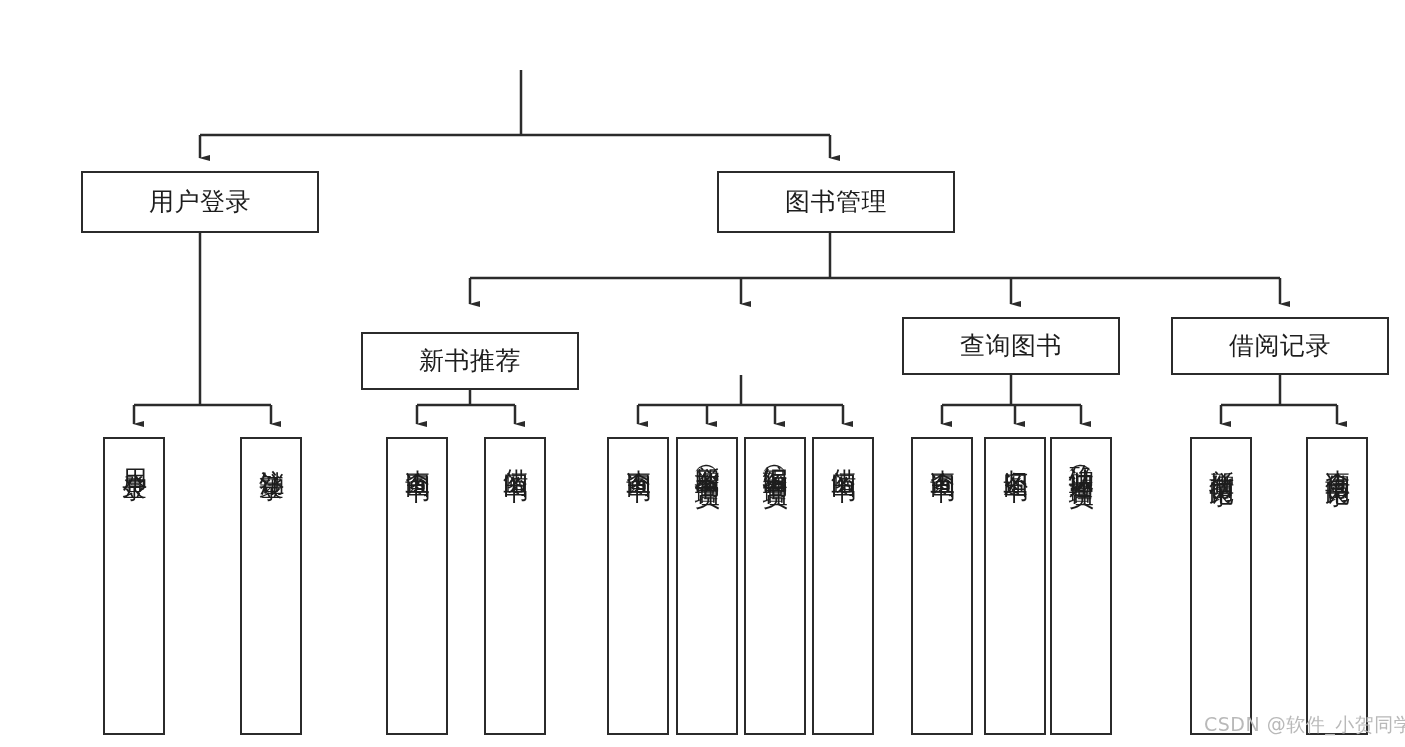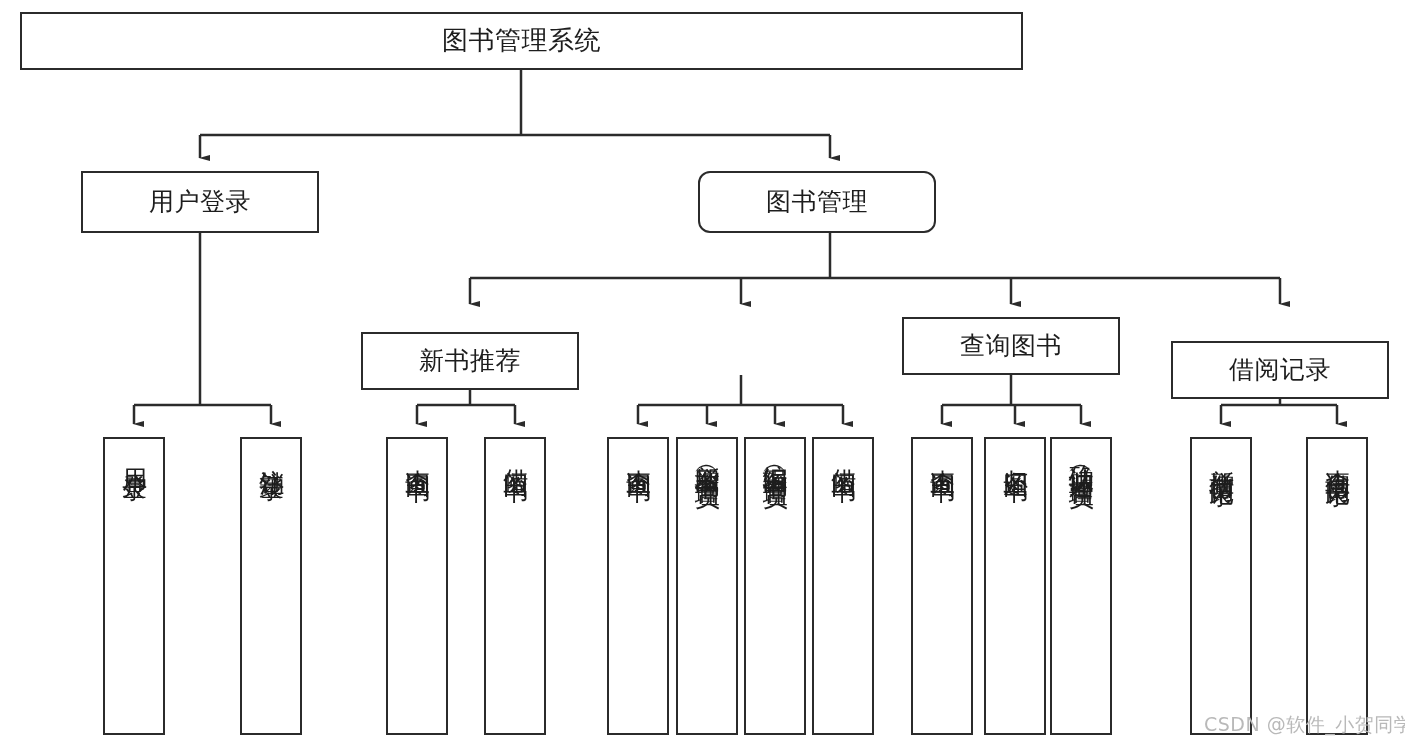--- a/index.html
+++ b/index.html
@@ -144,38 +144,35 @@
     </g>
 
     <g stroke="#2b2b2b" stroke-width="2.5" fill="none">
       <line x1="1280" y1="375" x2="1280" y2="405"></line>
       <line x1="1221" y1="405" x2="1337" y2="405"></line>
       <line x1="1221" y1="405" x2="1221" y2="424" marker-end="url(#arrowhead)"></line>
       <line x1="1337" y1="405" x2="1337" y2="424" marker-end="url(#arrowhead)"></line>
     </g>
   </svg>
 
-  <div class="node root horiz" id="node-root" style="left: 20px; top: 12px; width: 1003px; height: 58px;">
-    <span class="node-label">图书管理系统</span>
-  </div>
 
   <div class="node horiz" id="node-l2-0" style="left: 81px; top: 171px; width: 238px; height: 62px;">
     <span class="node-label">用户登录</span>
   </div>
-  <div class="node horiz" id="node-l2-1" style="left: 698px; top: 171px; width: 238px; height: 62px; border-radius: 12px;">
+  <div class="node horiz" id="node-l2-1" style="left: 717px; top: 171px; width: 238px; height: 62px;">
     <span class="node-label">图书管理</span>
   </div>
 
   <div class="node horiz" id="node-l3-0" style="left: 361px; top: 332px; width: 218px; height: 58px;">
     <span class="node-label">新书推荐</span>
   </div>
   <div class="node horiz" id="node-l3-2" style="left: 902px; top: 317px; width: 218px; height: 58px;">
     <span class="node-label">查询图书</span>
   </div>
-  <div class="node horiz" id="node-l3-3" style="left: 1171px; top: 317px; width: 218px; height: 58px; margin-top: 24px;">
+  <div class="node horiz" id="node-l3-3" style="left: 1171px; top: 317px; width: 218px; height: 58px;">
     <span class="node-label">借阅记录</span>
   </div>
 
   <div class="node leaf" id="node-leaf-0" style="left: 103px; top: 437px; width: 62px; height: 298px;">
     <span class="node-label">用户登录</span>
   </div>
   <div class="node leaf" id="node-leaf-1" style="left: 240px; top: 437px; width: 62px; height: 298px;">
     <span class="node-label">注销登录</span>
   </div>
   <div class="node leaf" id="node-leaf-2" style="left: 386px; top: 437px; width: 62px; height: 298px;">

